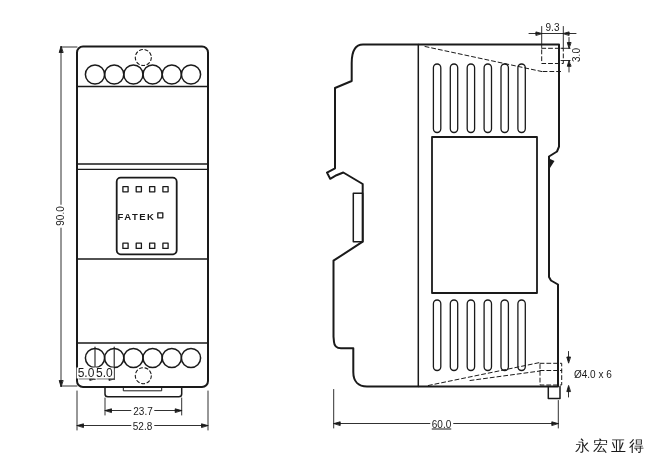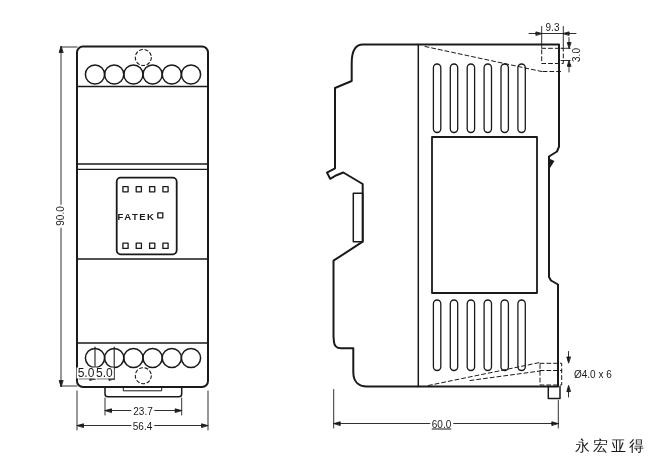--- a/index.html
+++ b/index.html
@@ -211,21 +211,21 @@
       <line x1="333.7" y1="423.5" x2="558.3" y2="423.5"></line>
       <polygon points="334.2,423.5 340.2,421.8 340.2,425.2" fill="#1a1a1a"></polygon>
       <polygon points="557.8,423.5 551.8,421.8 551.8,425.2" fill="#1a1a1a"></polygon>
     </g>
   </svg>
 
   <span class="lbl rot" style="left:60px;top:216px;">90.0</span>
 
   <span class="lbl" style="left:143px;top:410.5px;">23.7</span>
 
-  <span class="lbl" style="left:142.5px;top:425.5px;">56.4</span>
+  <span class="lbl" style="left:142.5px;top:425.5px;">52.8</span>
 
   <span class="lbl small" style="left:86px;top:372.5px;">5.0</span>
 
   <span class="lbl small" style="left:104.3px;top:372.5px;">5.0</span>
 
   <span class="lbl brand" style="left:136.5px;top:215.8px;text-align:right;">FATEK</span>
 
   <span class="lbl" style="left:552.5px;top:26.5px;">9.3</span>
 
   <span class="lbl rot" style="left:575.5px;top:54.5px;">3.0</span>

